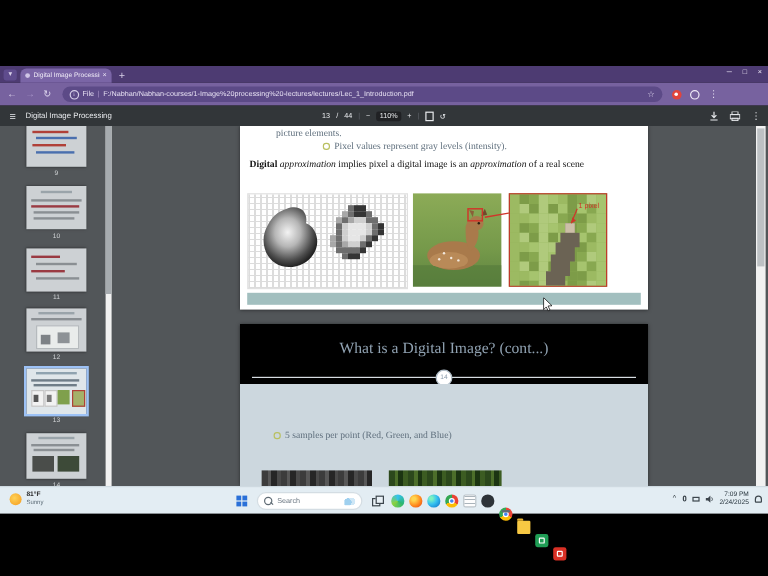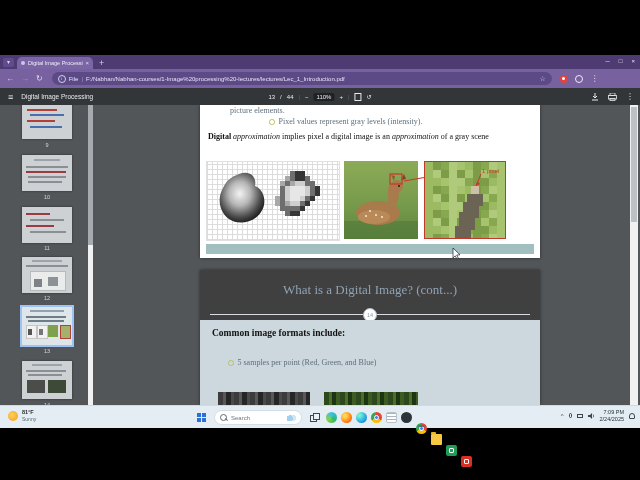--- a/index.html
+++ b/index.html
@@ -59,21 +59,21 @@
   .bul{display:inline-block;width:3.5px;height:3.5px;border:1px solid #b9c061;border-radius:50%;vertical-align:middle;margin-right:4px;}
   .gridpanel{position:absolute;background:#fff;border:1px solid #e0e0e0;
      background-image:repeating-linear-gradient(0deg,#dcdcdc 0 1px,transparent 1px 5px),
                       repeating-linear-gradient(90deg,#dcdcdc 0 1px,transparent 1px 5px);}
   .tealband{position:absolute;background:#a2bfbf;}
   .closeup{position:absolute;border:1px solid #c0392b;box-sizing:border-box;background:#96b45e;overflow:hidden;}
   .forest1{position:absolute;background:
      repeating-linear-gradient(90deg,#3c3c3c 0 5px,#585858 5px 8px,#262626 8px 13px,#4a4a4a 13px 16px);}
   .forest2{position:absolute;background:
      repeating-linear-gradient(90deg,#2c481c 0 5px,#4c6e2a 5px 8px,#1c3512 8px 12px,#3c5c22 12px 16px);}
-  .titleband{position:absolute;left:0;top:0;width:100%;height:50px;background:#404040;}
+  .titleband{position:absolute;left:0;top:0;width:100%;height:50px;background:#000000;}
   .slidetitle{position:absolute;left:0;top:12px;width:100%;text-align:center;font-size:13px;color:#90a2b2;}
   .titlerule{position:absolute;left:10px;right:10px;top:44px;border-top:1px solid #d7dde2;}
   .badge14{position:absolute;left:50%;top:38px;transform:translateX(-50%);width:12px;height:12px;border-radius:50%;
            background:#fff;border:1px solid #aebbc6;color:#8a9bab;font-size:5.5px;line-height:12px;text-align:center;}
   .slidebody{position:absolute;left:0;top:50px;width:100%;bottom:0;background:#ccd7de;}
   
   .taskbar{position:absolute;left:0;top:405px;width:640px;height:23px;background:#e3edf3;border-top:1px solid #cfdae1;box-sizing:border-box;}
   .weather{position:absolute;left:8px;top:3px;display:flex;align-items:center;gap:4px;}
   .sun{width:10px;height:10px;border-radius:50%;background:radial-gradient(circle at 40% 40%,#ffd257,#f59a1d);}
   .wtemp{font-size:5.5px;color:#2b2b2b;font-weight:bold;line-height:7px;}
@@ -240,21 +240,21 @@
       <div class="sbscroll">
           <div class="th"></div>
         </div>
 
       <div class="page" style="top:0;height:153px;">
         <div class="serif sl-gray" style="position:absolute;left:30px;top:1px;font-size:8px;">picture elements.</div>
         <div class="serif sl-gray" style="position:absolute;left:23px;top:12px;font-size:8px;margin-left:46px;">
           <span class="bul"></span><span>Pixel values represent gray levels (intensity).</span>
         </div>
         <div class="serif" style="position:absolute;left:8px;top:26px;width:320px;font-size:8px;line-height:11px;color:#111;">
-          <b>Digital</b><i> approximation</i><span> implies pixel a digital image is an </span><i>approximation</i><span> of a gray scene</span>
+          <b>Digital</b><i> approximation</i><span> implies pixel a digital image is an </span><i>approximation</i><span> of a real scene</span>
         </div>
 
         <div class="gridpanel" style="left:6px;top:56px;width:132px;height:78px;">
           <svg width="62" height="58" viewBox="0 0 62 58" style="position:absolute;left:6px;top:8px;">
             <defs>
               <radialGradient id="rg" cx="45%" cy="42%" r="60%">
                 <stop offset="0%" stop-color="#f3f3f3"></stop>
                   <stop offset="40%" stop-color="#b6b6b6"></stop>
                 <stop offset="78%" stop-color="#4d4d4d"></stop>
                   <stop offset="100%" stop-color="#1c1c1c"></stop>
@@ -474,21 +474,20 @@
         <div class="tealband" style="left:6px;top:139px;width:328px;height:10px;"></div>
       </div>
 
       <div class="page" style="top:165px;height:135px;">
         <div class="titleband">
           <div class="slidetitle serif">What is a Digital Image? (cont...)</div>
           <div class="titlerule"></div>
           <div class="badge14">14</div>
         </div>
         <div class="slidebody">
-          <div class="serif" style="position:absolute;left:12px;top:8px;font-size:9.5px;font-weight:bold;color:#111;">Common image formats include:</div>
           <div class="serif sl-gray" style="position:absolute;left:28px;top:38px;font-size:8px;">
             <span class="bul"></span><span>5 samples per point (Red, Green, and Blue)</span>
           </div>
           <div class="forest1" style="left:18px;top:72px;width:92px;height:14px;"></div>
           <div class="forest2" style="left:124px;top:72px;width:94px;height:14px;"></div>
         </div>
       </div>
 
       <div class="mainscroll">
           <div class="th"></div>

